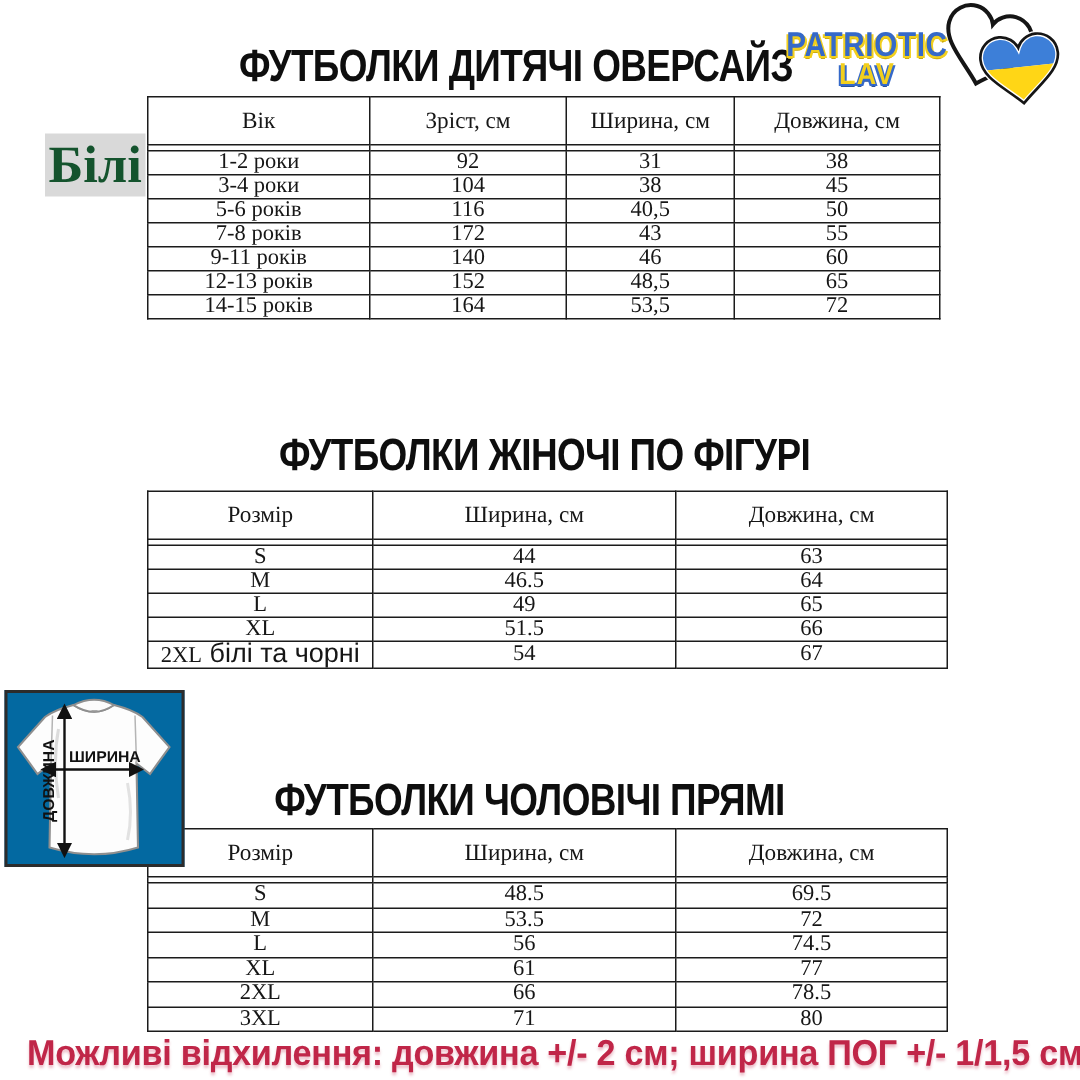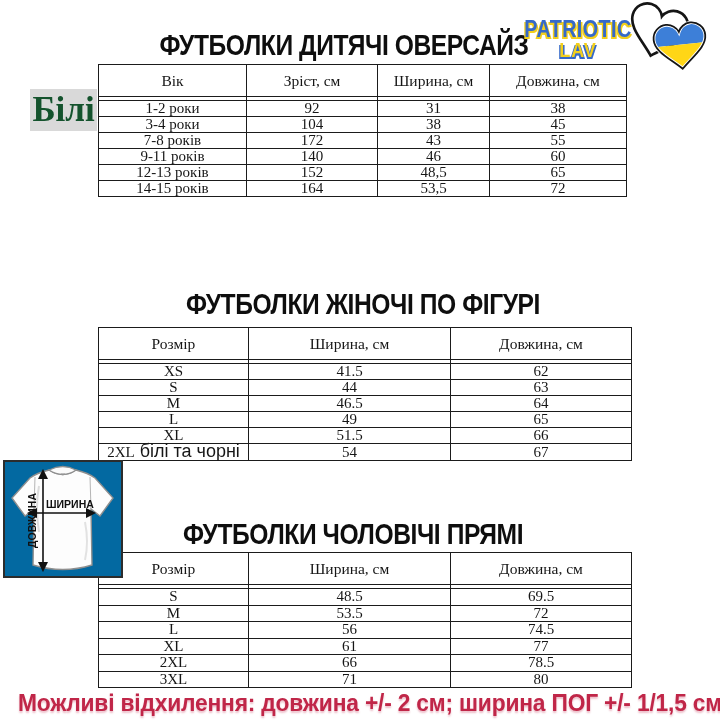--- a/index.html
+++ b/index.html
@@ -127,20 +127,26 @@
       <td>31</td>
       <td>38</td>
     </tr>
     <tr class="row">
       <td>3-4 роки</td>
       <td>104</td>
       <td>38</td>
       <td>45</td>
     </tr>
     <tr class="row">
+      <td>5-6 років</td>
+      <td>116</td>
+      <td>40,5</td>
+      <td>50</td>
+    </tr>
+    <tr class="row">
       <td>7-8 років</td>
       <td>172</td>
       <td>43</td>
       <td>55</td>
     </tr>
     <tr class="row">
       <td>9-11 років</td>
       <td>140</td>
       <td>46</td>
       <td>60</td>
@@ -173,25 +179,20 @@
       <td>Розмір</td>
       <td>Ширина, см</td>
       <td>Довжина, см</td>
     </tr>
     <tr class="sp">
           <td></td>
           <td></td>
           <td></td>
         </tr>
     <tr class="row">
-      <td>XS</td>
-      <td>41.5</td>
-      <td>62</td>
-    </tr>
-    <tr class="row">
       <td>S</td>
       <td>44</td>
       <td>63</td>
     </tr>
     <tr class="row">
       <td>M</td>
       <td>46.5</td>
       <td>64</td>
     </tr>
     <tr class="row">

